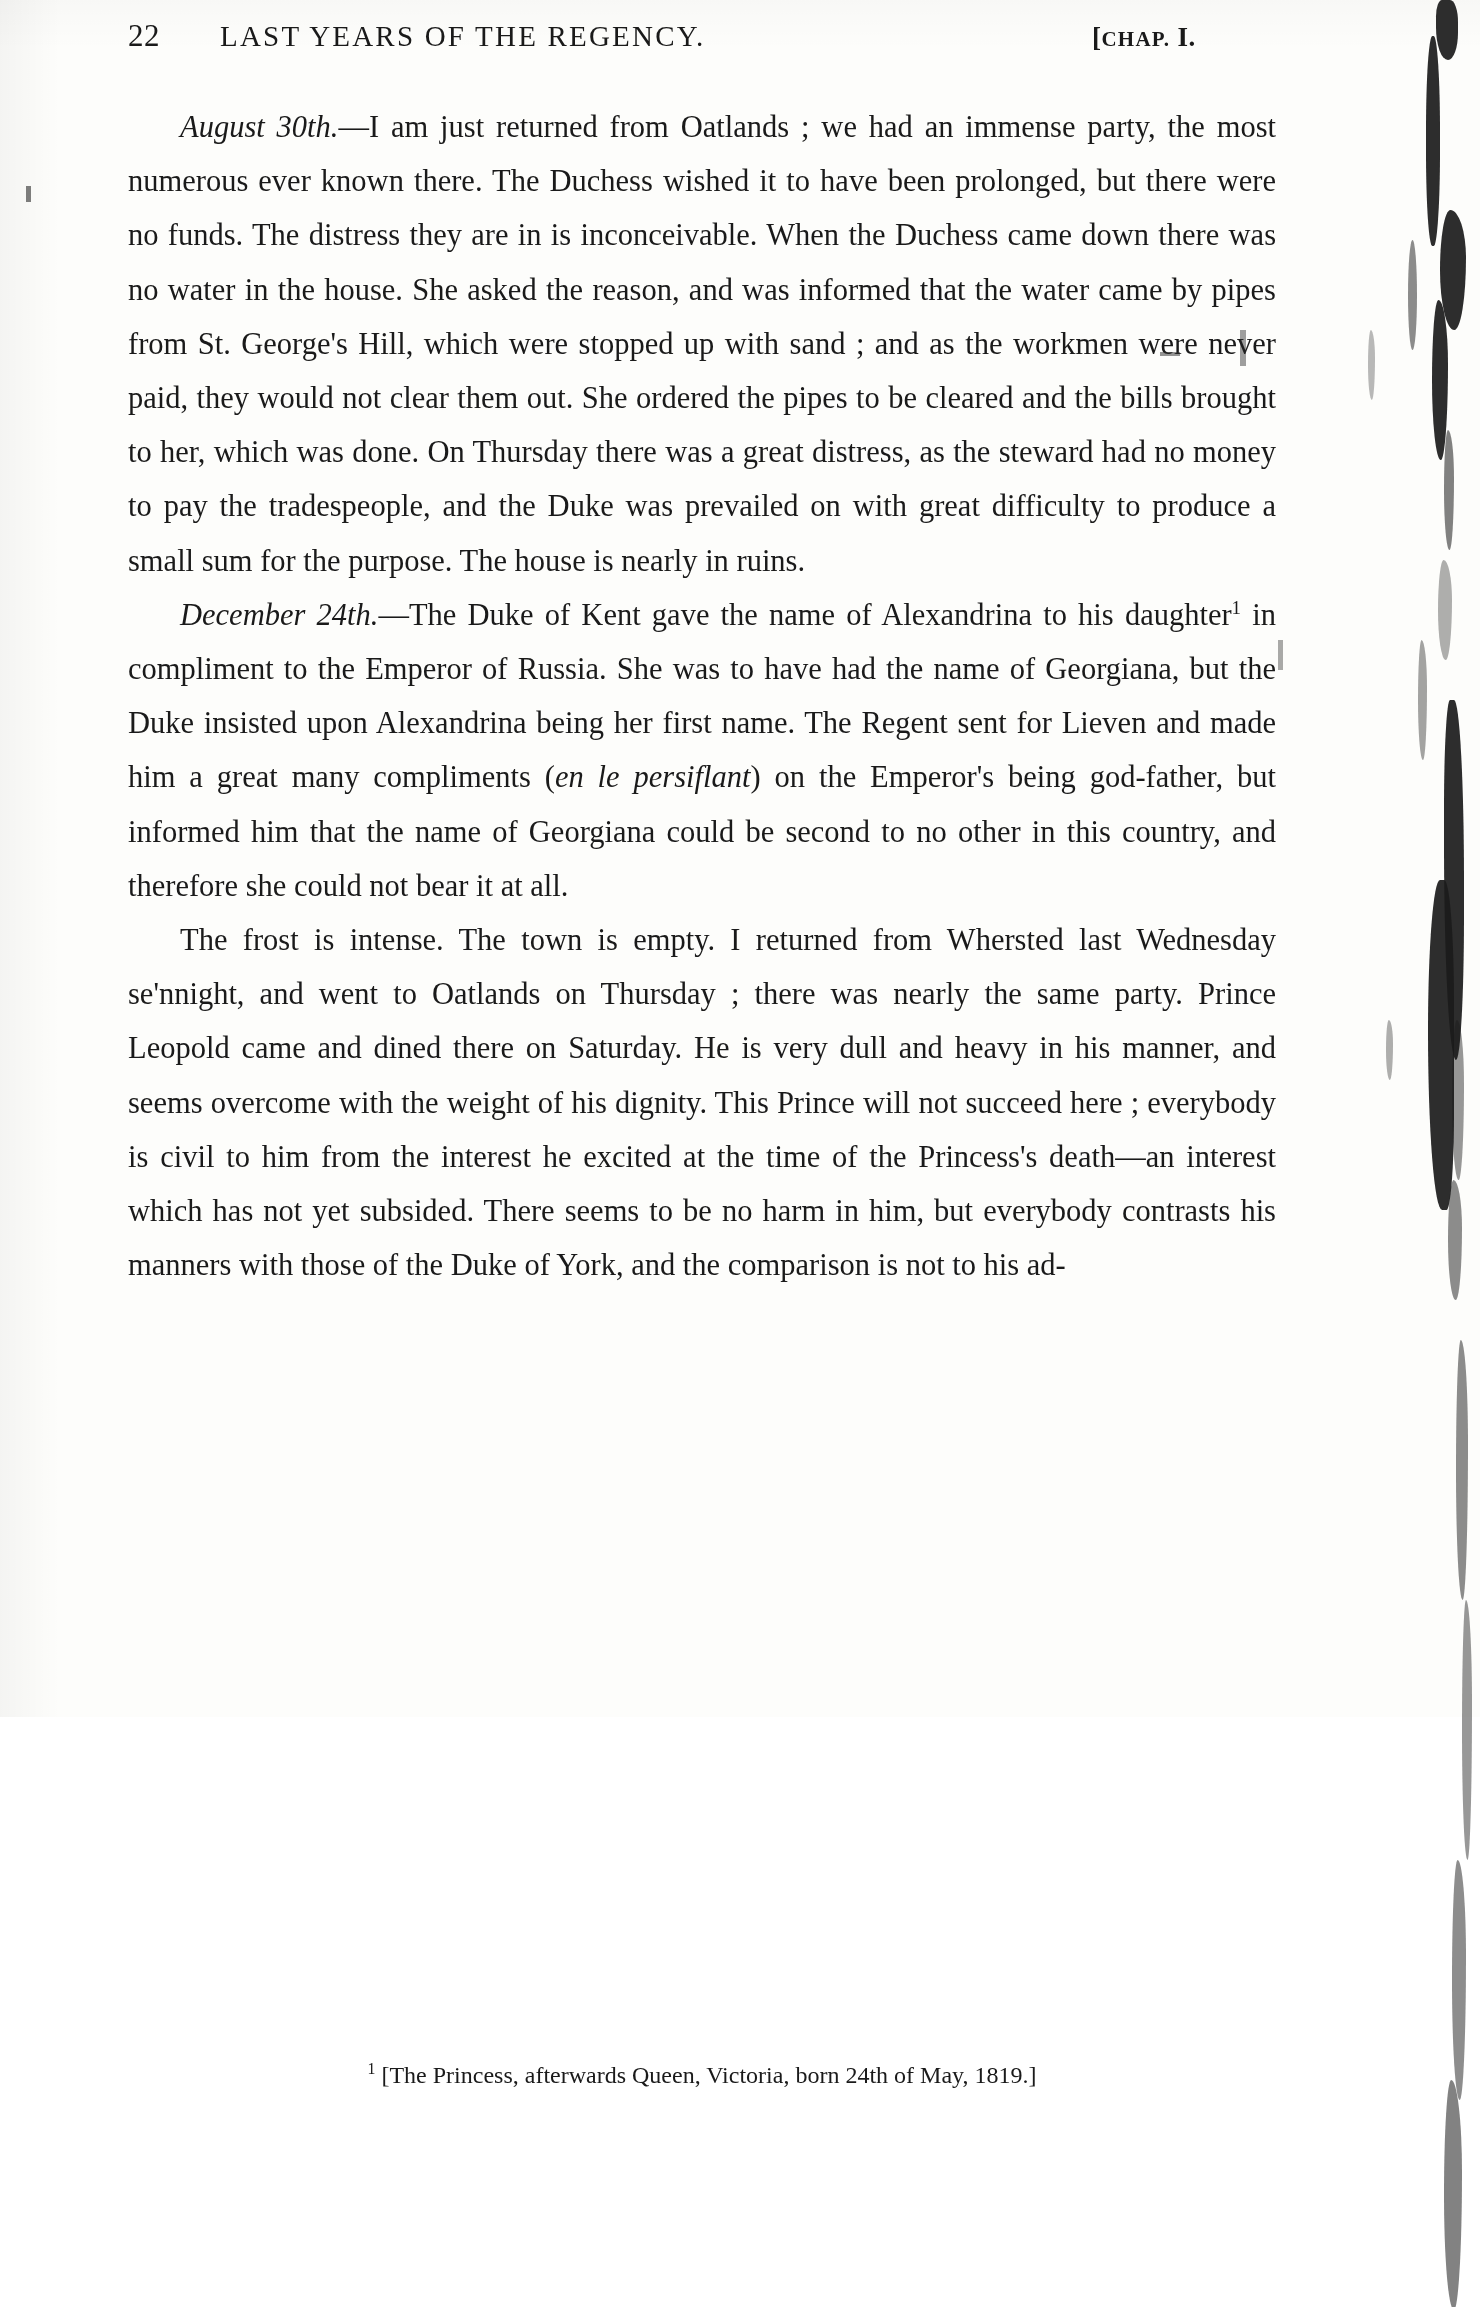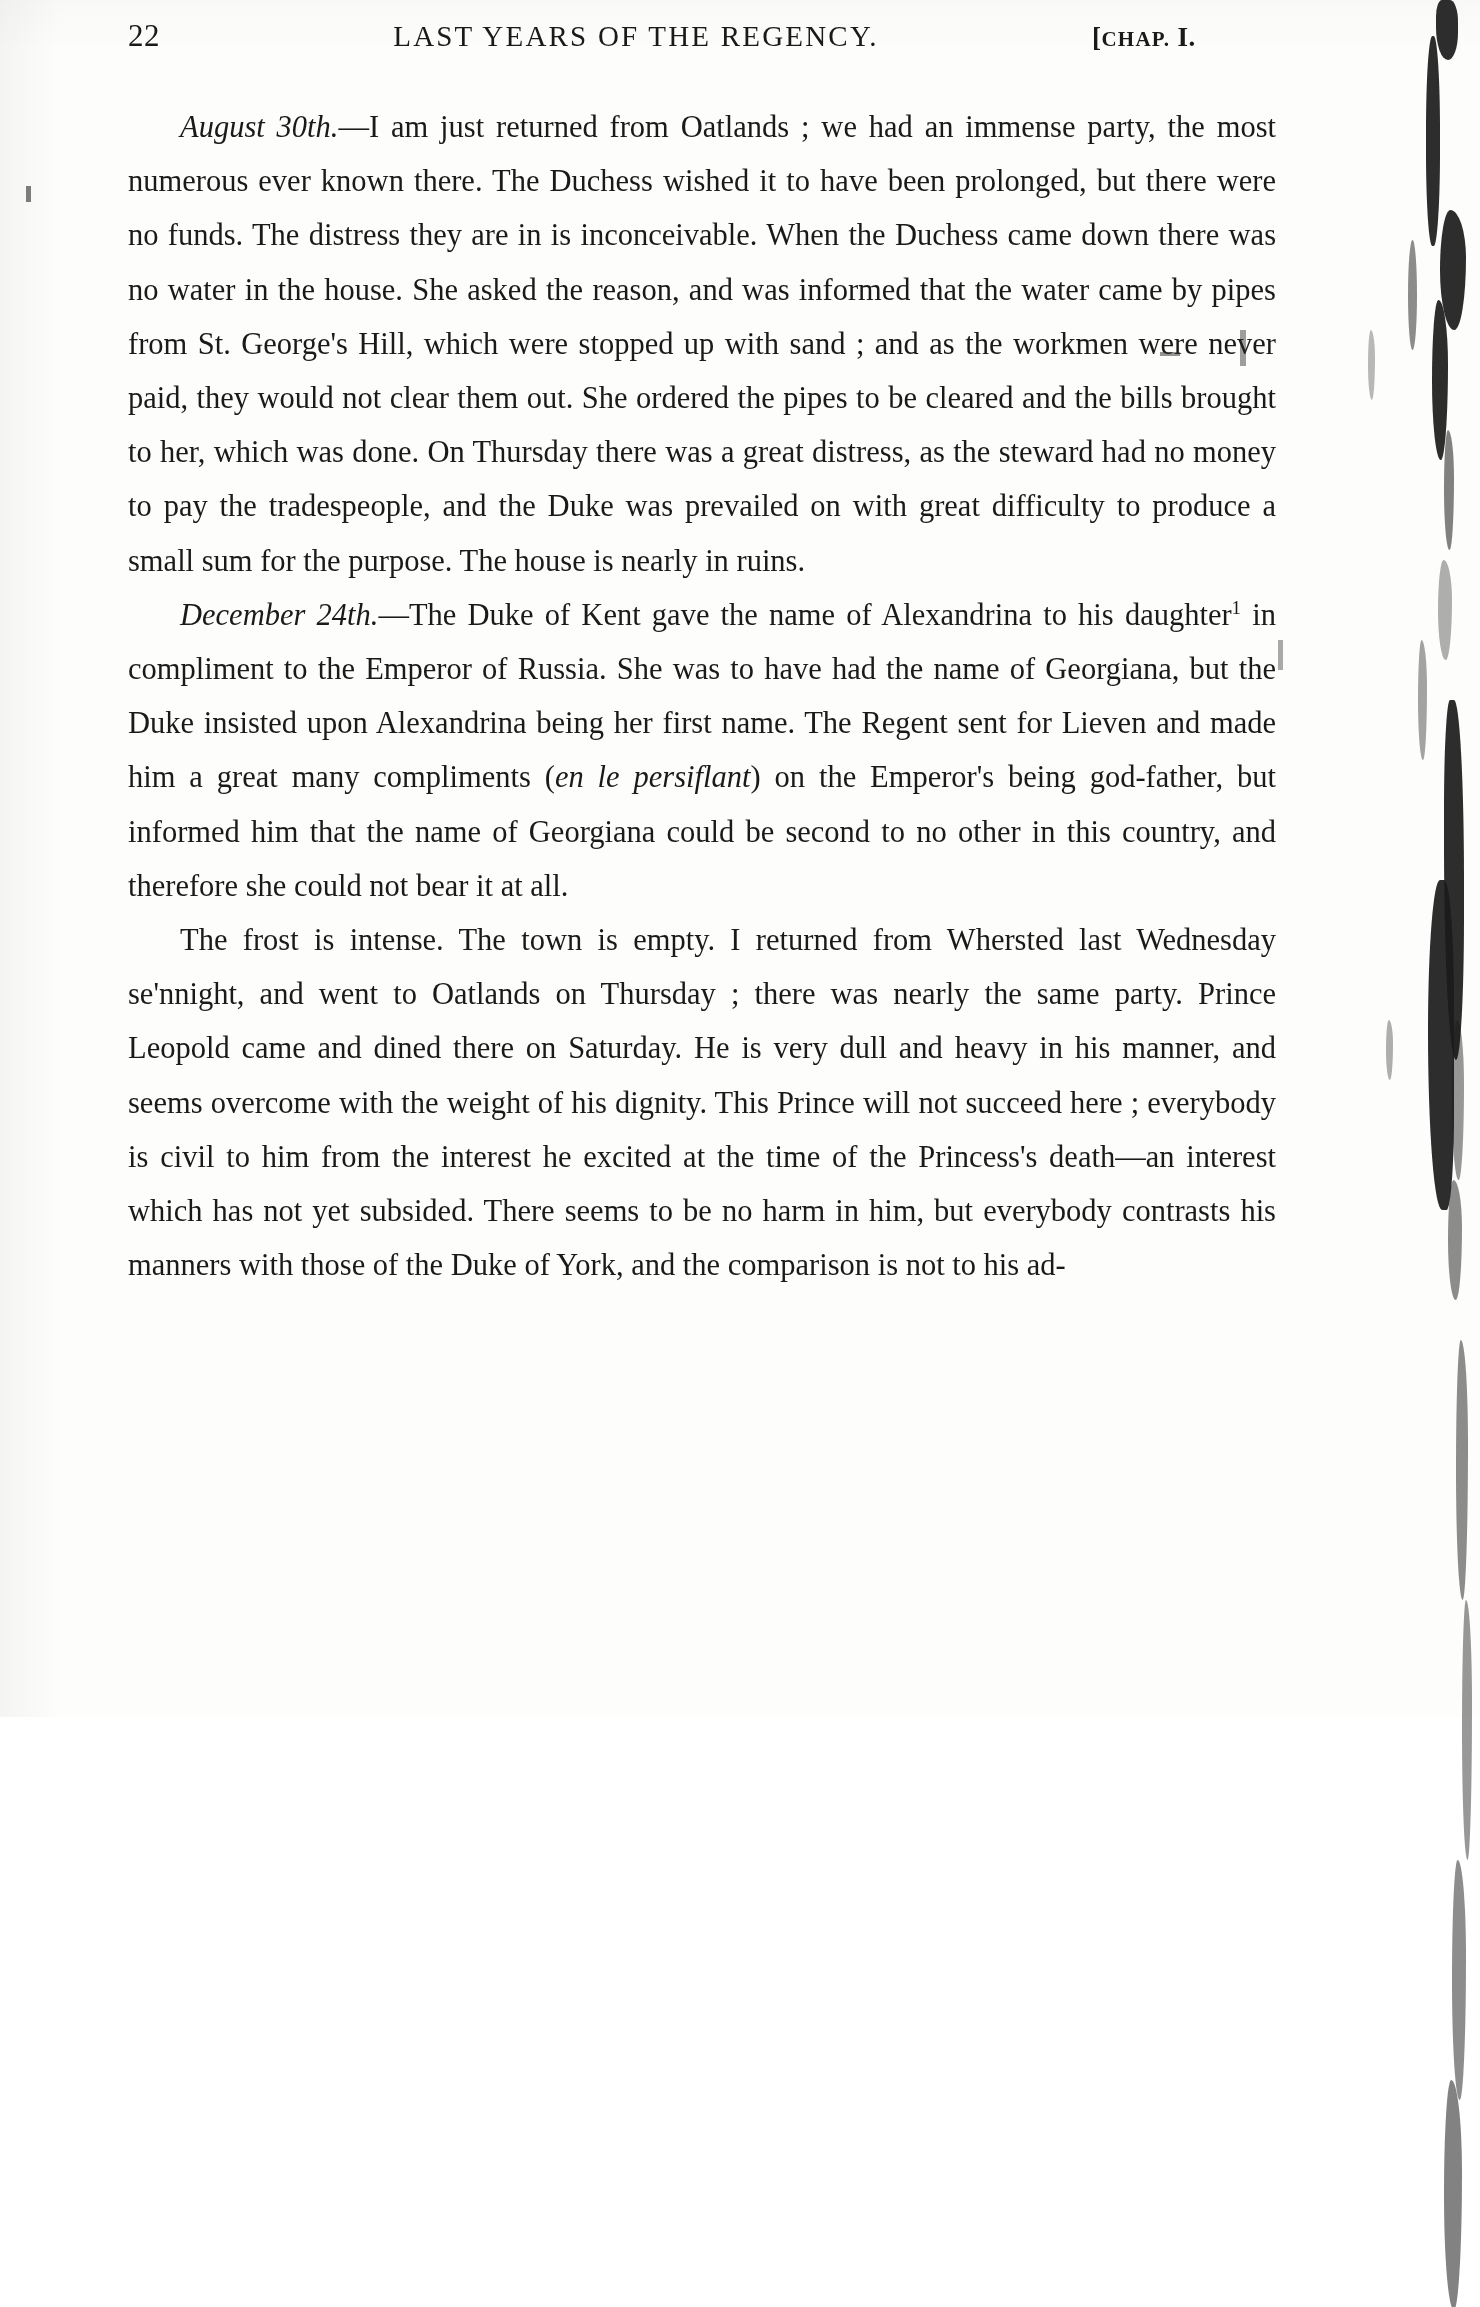--- a/index.html
+++ b/index.html
@@ -44,21 +44,20 @@
     margin-top: 18px;
     height: 52px;
   }
   .folio {
     font-size: 31px;
     letter-spacing: 0.5px;
     width: 92px;
   }
   .running-head {
     flex: 1;
-    text-align: center;
     font-size: 29px;
     letter-spacing: 2.2px;
     padding-right: 40px;
   }
   .chapter-mark {
     width: 200px;
     text-align: left;
     font-size: 27px;
     letter-spacing: 0.5px;
     white-space: nowrap;
@@ -166,20 +165,23 @@
     </div>
 
     <div class="body-text" id="body-text">
         <p><em>August 30th.</em><span>—I am just returned from Oatlands ; we had an immense party, the most numerous ever known there. The Duchess wished it to have been prolonged, but there were no funds.   The distress they are in is inconceivable. When the Duchess came down there was no water in the house.   She asked the reason, and was informed that the water came by pipes from St. George's Hill, which were stopped up with sand ; and as the workmen were never paid, they would not clear them out.   She ordered the pipes to be cleared and the bills brought to her, which was done.   On Thursday there was a great distress, as the steward had no money to pay the tradespeople, and the Duke was prevailed on with great difficulty to produce a small sum for the purpose.   The house is nearly in ruins.</span></p>
         <p><em>December 24th.</em><span>—The Duke of Kent gave the name of Alexandrina to his daughter</span><sup>1</sup><span> in compliment to the Emperor of Russia.   She was to have had the name of Georgiana, but the Duke insisted upon Alexandrina being her first name. The Regent sent for Lieven and made him a great many compliments (</span><em>en le persiflant</em><span>) on the Emperor's being god-father, but informed him that the name of Georgiana could be second to no other in this country, and therefore she could not bear it at all.</span></p>
         <p><span>The frost is intense.   The town is empty.   I returned from Whersted last Wednesday se'nnight, and went to Oatlands on Thursday ; there was nearly the same party. Prince Leopold came and dined there on Saturday.   He is very dull and heavy in his manner, and seems overcome with the weight of his dignity.   This Prince will not succeed here ; everybody is civil to him from the interest he excited at the time of the Princess's death—an interest which has not yet subsided.   There seems to be no harm in him, but everybody contrasts his manners with those of the Duke of York, and the comparison is not to his ad-</span></p>
       </div>
 
   </div>
 
+  <div class="footnote">
+    <sup>1</sup><span> [The Princess, afterwards Queen, Victoria, born 24th of May, 1819.]</span>
+  </div>
 
   <div class="edge-artifacts">
     <div class="blot b1"></div>
     <div class="blot b2"></div>
     <div class="blot b3"></div>
     <div class="blot b4"></div>
     <div class="blot b5"></div>
     <div class="blot b6"></div>
     <div class="blot b7"></div>
     <div class="blot b8"></div>

